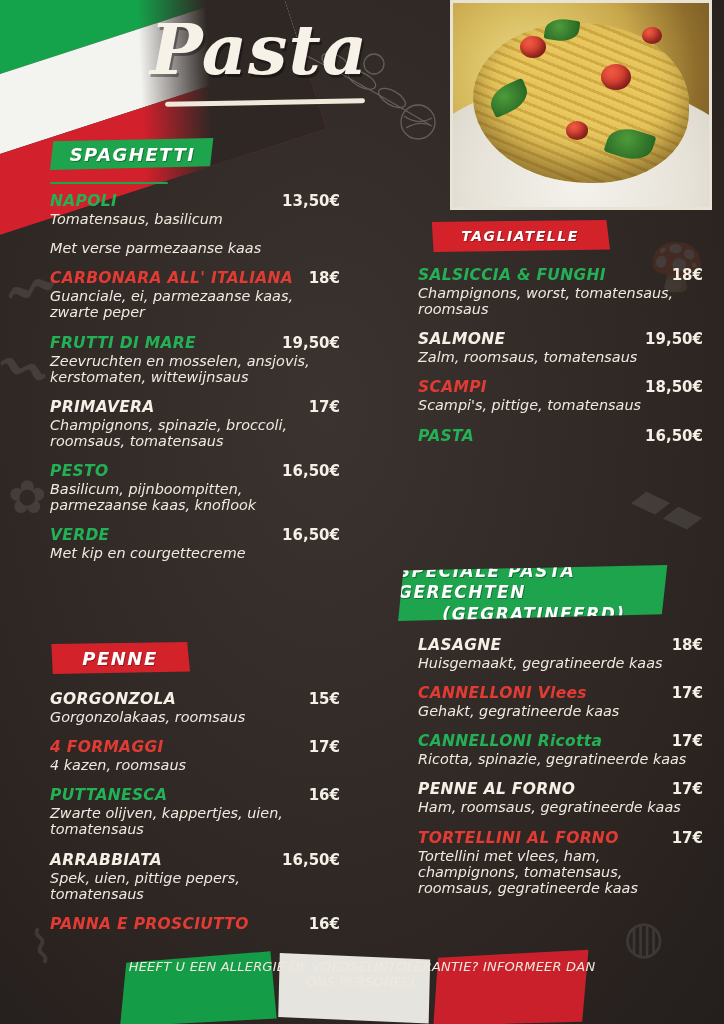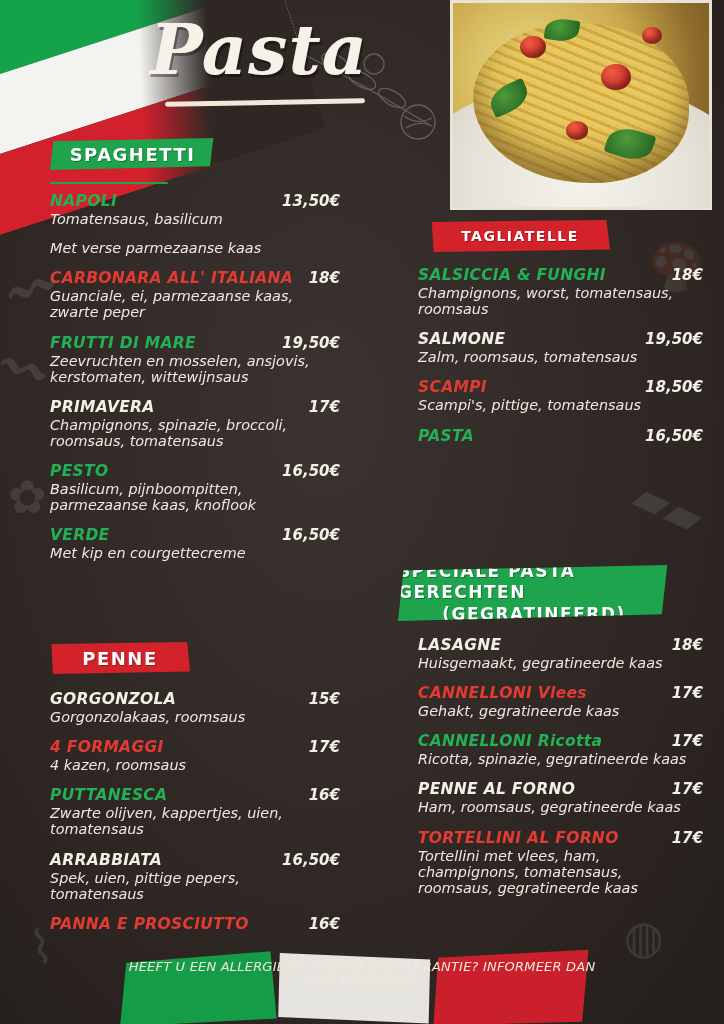--- a/index.html
+++ b/index.html
@@ -97,42 +97,42 @@
     position: absolute;
     background: radial-gradient(circle at 40% 35%, #4e9b3a, #1f5c20);
     border-radius: 60% 10% 60% 10%;
   }
 
   
   .banner {
     position: absolute;
     display: flex; align-items: center; justify-content: center;
     font-family: "DejaVu Sans", sans-serif;
-    font-weight: 700; 
+    font-weight: 700; font-style: italic;
     color: #fff;
     letter-spacing: 1.5px;
     text-shadow: 1px 1px 0 rgba(0,0,0,.3);
   }
   .banner.green { background: #1ea44d; clip-path: polygon(2% 10%,99% 0%,97% 88%,0% 100%); }
   .banner.red   { background: #d4222b; clip-path: polygon(1% 6%,98% 0%,100% 92%,2% 100%); }
 
   
   .col { position: absolute; }
   .item { position: relative; margin-bottom: 13px; }
   .item-head {
     display: flex; align-items: baseline; gap: 4px;
   }
   .iname {
     font-weight: 700; font-style: italic;
     font-size: 15.5px;
     letter-spacing: .3px;
     white-space: nowrap;
   }
   .iprice {
-    font-weight: 700; font-style: italic;
+    font-weight: 700; 
     font-size: 15px;
     color: #f4f0e6;
     margin-left: auto;
     white-space: nowrap;
   }
   .idesc {
     font-style: italic;
     font-size: 14.4px;
     line-height: 1.12;
     color: #efeadf;

